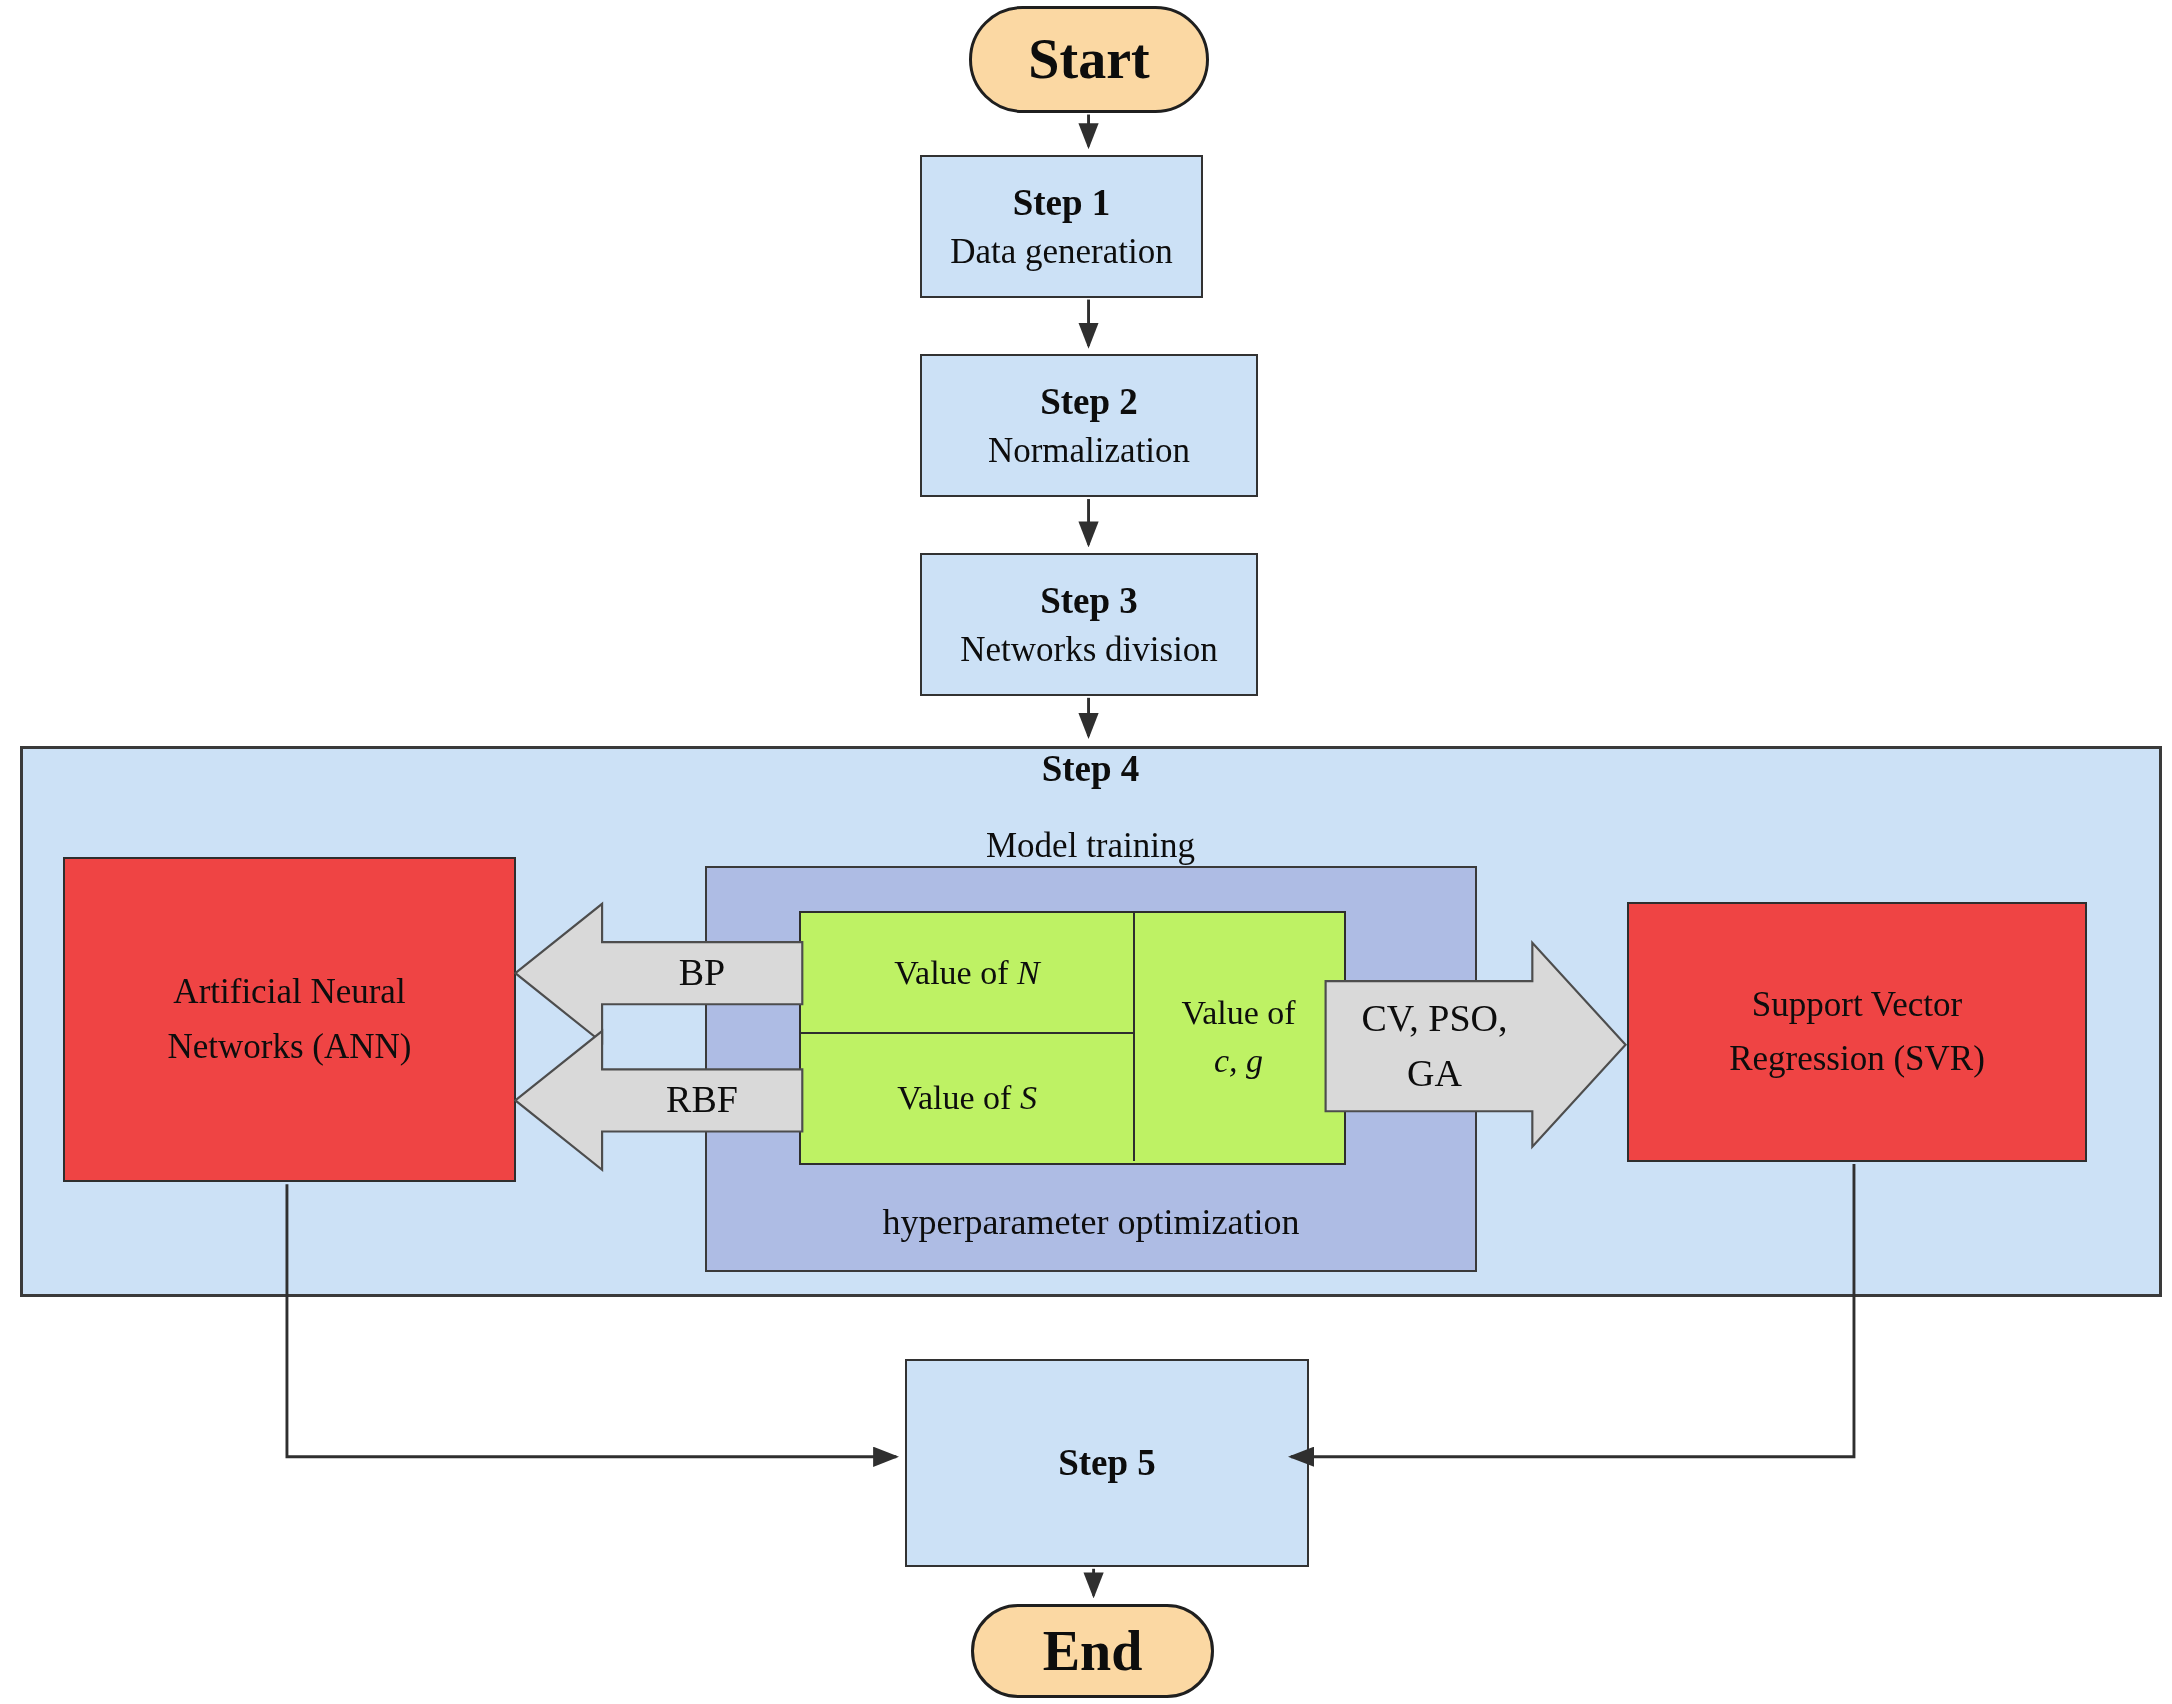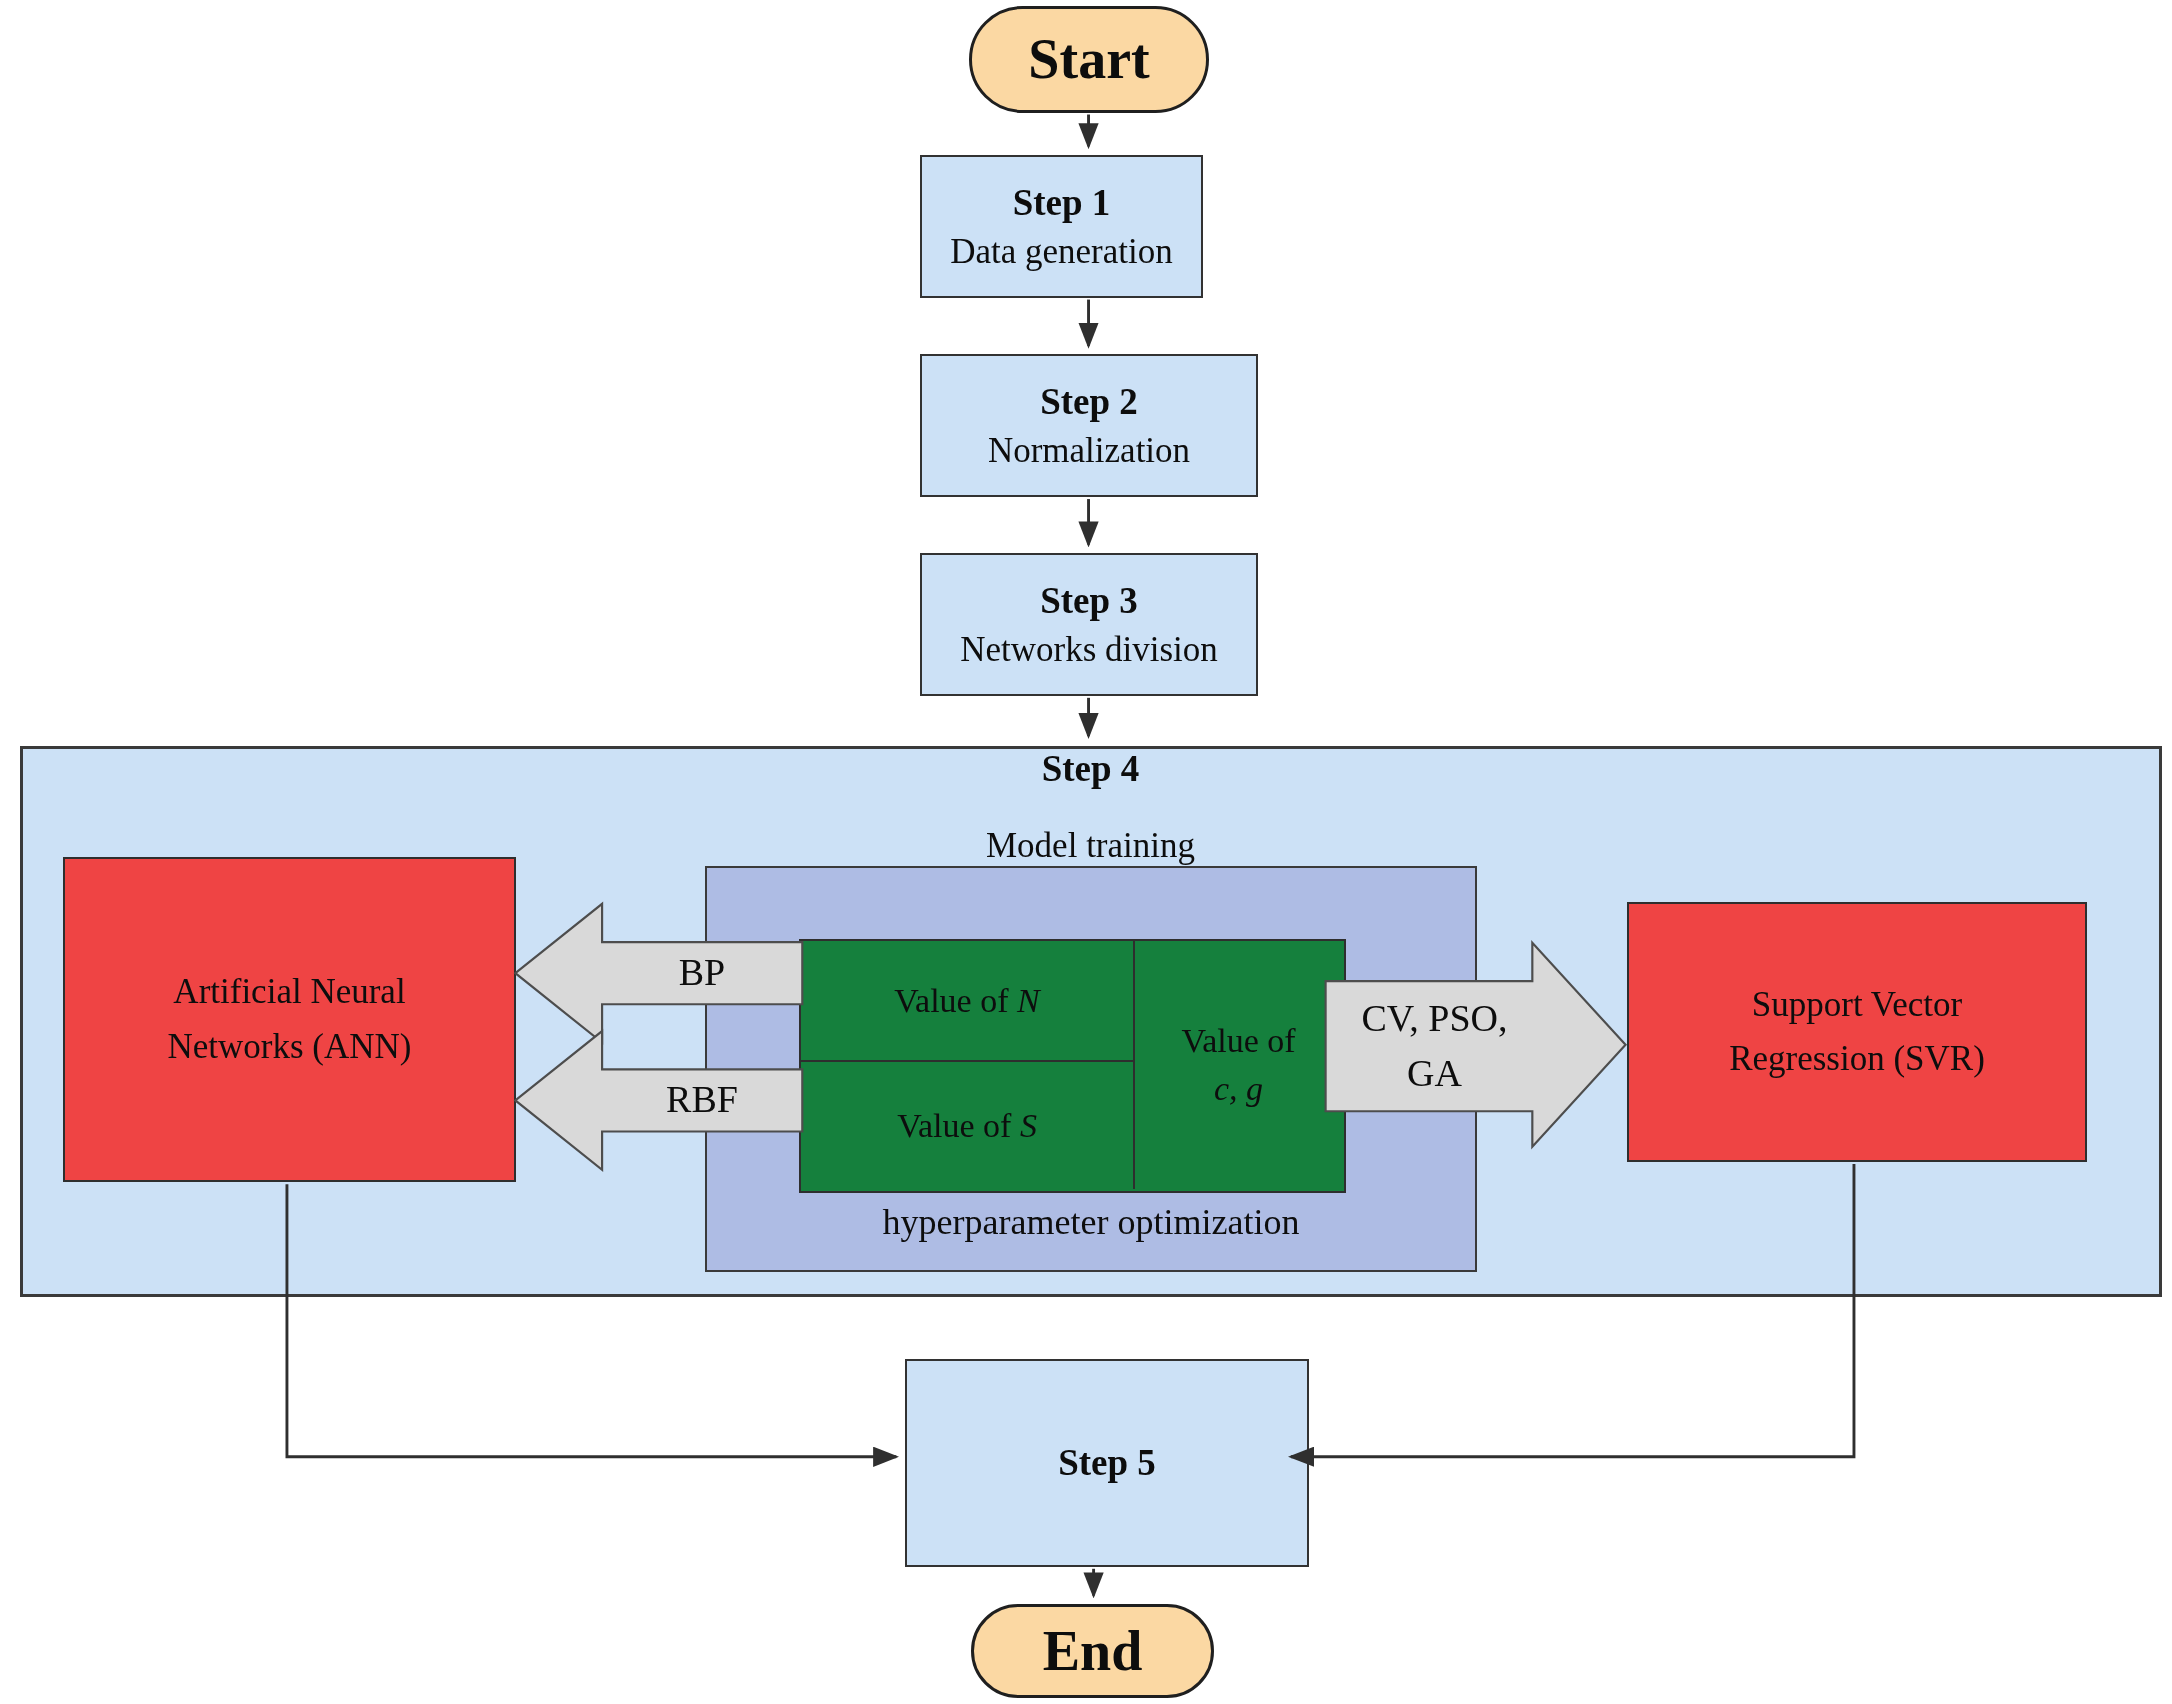--- a/index.html
+++ b/index.html
@@ -47,24 +47,23 @@
     background: #ef4444;
     border: 2.9px solid #2e2e2e;
     z-index: 3;
   }
   .bodytext { font-size: 35px; line-height: 1.55; }
   .caption { font-size: 36px; z-index: 3; }
   .valtable {
     display: grid;
     grid-template-columns: 332px 209px;
     grid-template-rows: 121px 127px;
-    background: #15803d;
+    background: #bef264;
     border: 2.9px solid #2e2e2e;
     z-index: 3;
-    margin-top: 28px;
   }
   .cell {
     display: flex; flex-direction: column;
     align-items: center; justify-content: center;
     text-align: center;
     font-size: 34px;
     line-height: 1.4;
   }
   .cell-n { grid-column: 1; grid-row: 1; border-bottom: 2.9px solid #2e2e2e; }
   .cell-s { grid-column: 1; grid-row: 2; }

